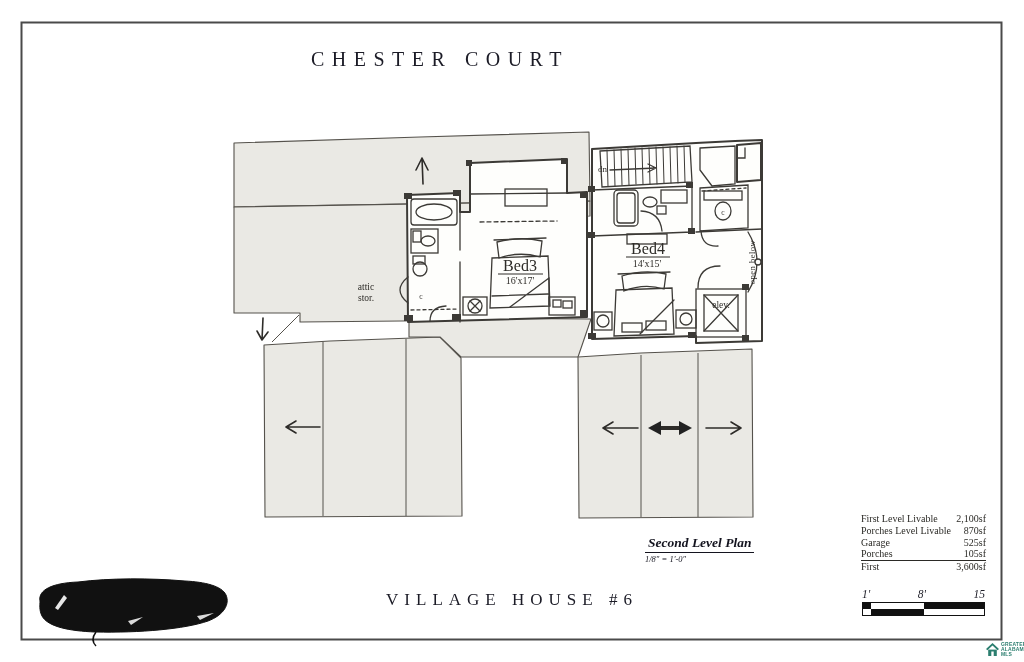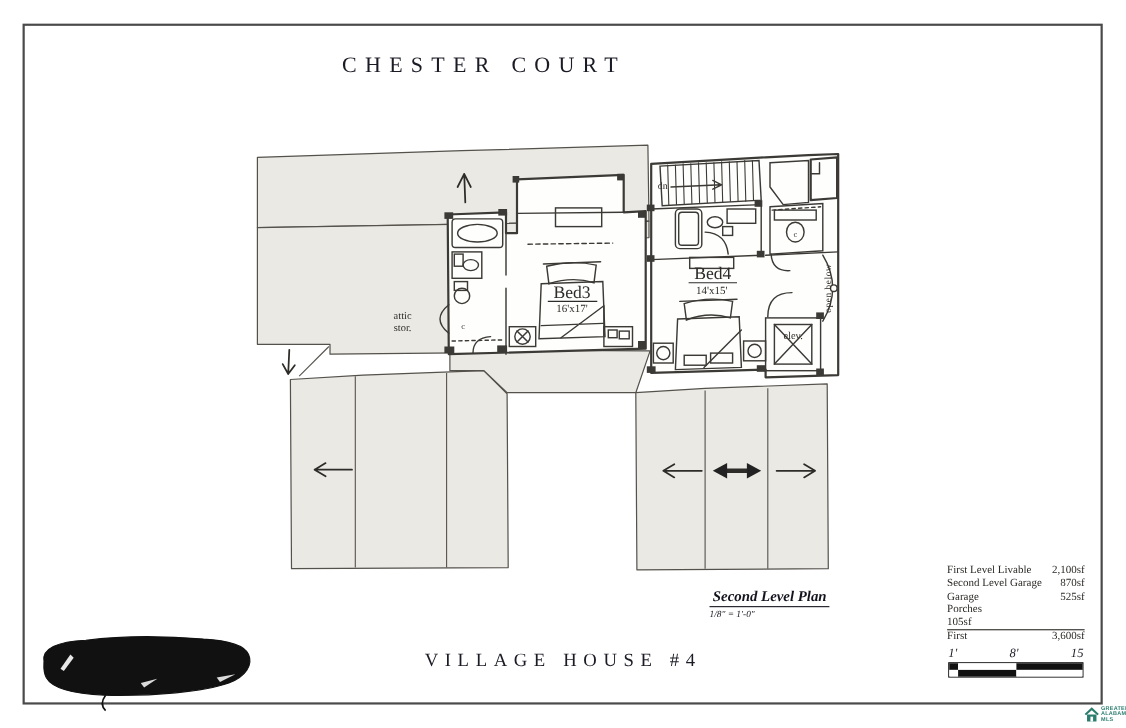--- a/index.html
+++ b/index.html
@@ -17,22 +17,22 @@
     font-size:17px;letter-spacing:6px;color:#1b1b26;
   }
   .plan-caption{top:533px;left:645px;width:122px;color:#14141f;}
   .plan-caption .cap{
     display:inline-block;font-size:13.5px;font-weight:bold;font-style:italic;
     border-bottom:1.4px solid #14141f;padding:0 3px 1px 3px;
   }
   .plan-caption .scale-note{font-size:8.5px;font-style:italic;margin-top:1px;}
   .area-table{top:513px;left:861px;width:125px;font-size:10px;color:#2b2a26;}
   .area-table .row{display:flex;justify-content:space-between;line-height:11.8px;}
-  .area-table .row.sumline{border-bottom:1px solid #2b2a26;flex-direction:column;}
-  .area-table .val{text-align:left;}
+  .area-table .row.sumline{border-bottom:1px solid #2b2a26;}
+  .area-table .val{text-align:center;}
   .scalebar{top:589px;left:862px;width:123px;}
   .scalebar .ticks{
     display:flex;justify-content:space-between;font-style:italic;
     font-size:11.5px;color:#1e1e28;line-height:11px;
   }
   .scalebar .bar{margin-top:2px;border:1px solid #111;height:12px;}
   .scalebar .bar .r{display:flex;height:6px;}
   .scalebar .bar .r div{height:6px;}
   .seg-k{background:#111;} .seg-w{background:#fff;}
   .mls-logo{top:642px;left:985px;display:flex;align-items:center;gap:1px;}
@@ -216,38 +216,38 @@
     <span class="cap">Second Level Plan</span>
     <div class="scale-note">1/8" = 1'-0"</div>
   </div>
 
   <div class="abs area-table">
     <div class="row">
       <span>First Level Livable</span>
       <span class="val">2,100sf</span>
     </div>
     <div class="row">
-      <span>Second Level Garage</span>
+      <span>Porches Level Livable</span>
       <span class="val">870sf</span>
     </div>
     <div class="row">
       <span>Garage</span>
       <span class="val">525sf</span>
     </div>
     <div class="row sumline">
       <span>Porches</span>
       <span class="val">105sf</span>
     </div>
     <div class="row">
       <span>First</span>
       <span class="val">3,600sf</span>
     </div>
   </div>
 
-  <div class="abs page-subtitle">VILLAGE HOUSE #4</div>
+  <div class="abs page-subtitle">VILLAGE HOUSE #6</div>
 
   <div class="abs scalebar">
     <div class="ticks">
       <span>1'</span>
       <span>8'</span>
       <span>15</span>
     </div>
     <div class="bar">
       <div class="r">
         <div class="seg-k" style="width:8px"></div>

